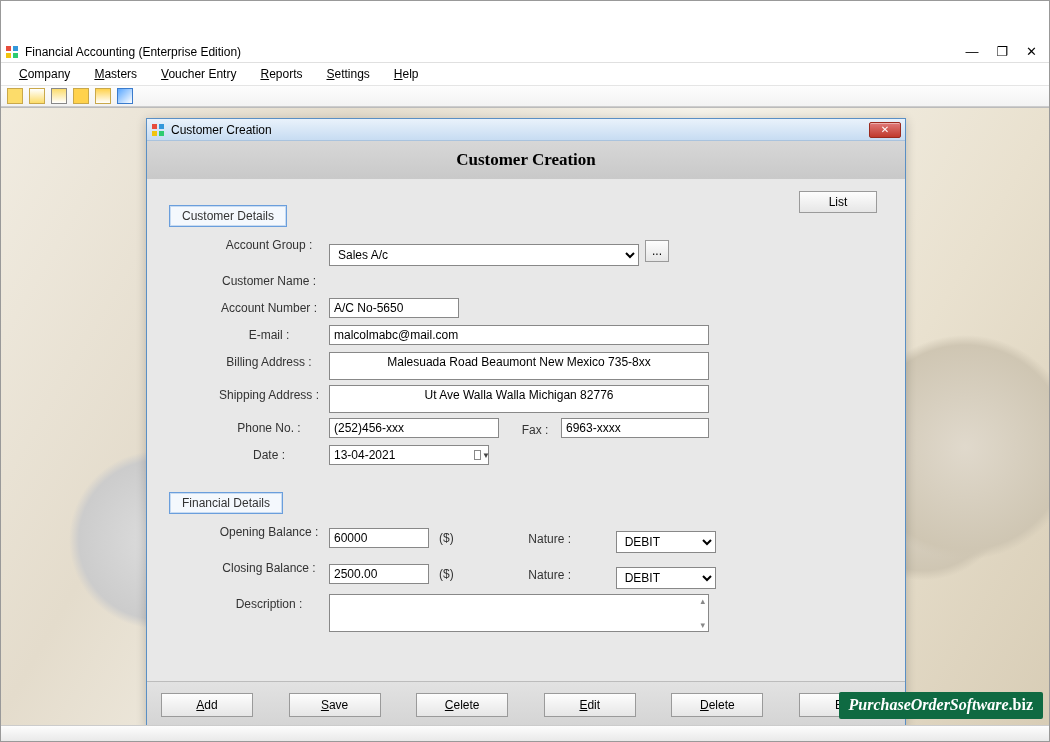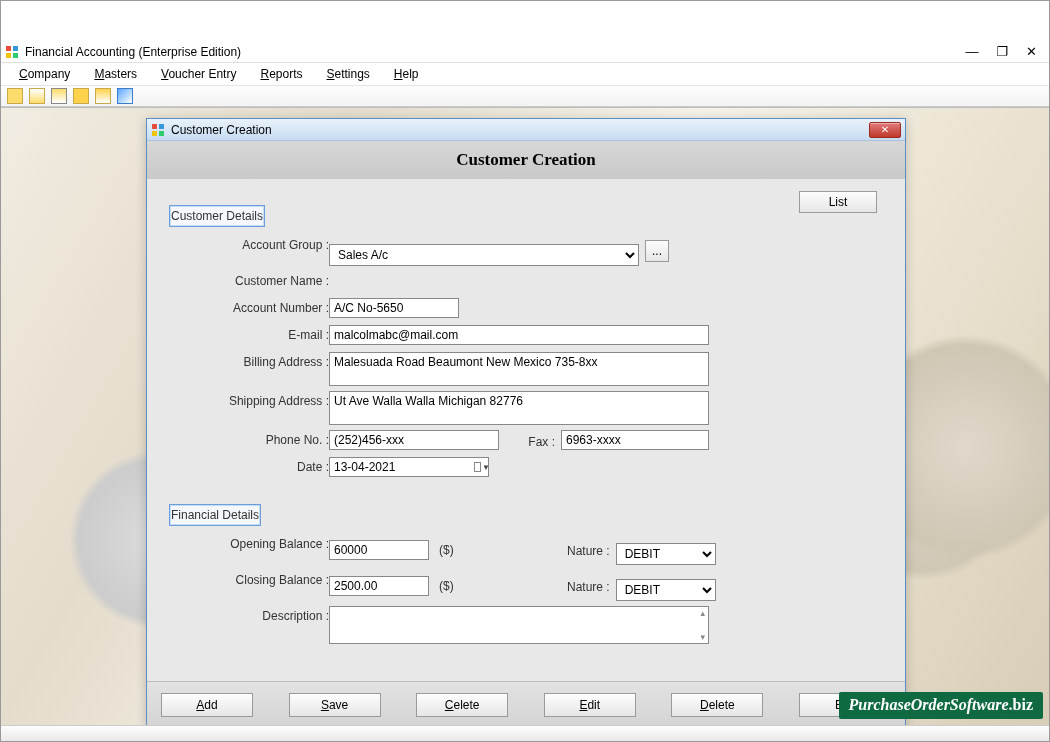--- a/index.html
+++ b/index.html
@@ -128,61 +128,61 @@
 .list-btn-wrap { position: absolute; right: 28px; top: 12px; }
 .std-button {
   width: 78px; height: 22px;
   background: linear-gradient(#fdfdfd, #e6e6e6);
   border: 1px solid #9a9a9a;
   font-size: 12px;
   cursor: pointer;
 }
 .section-tab {
   display: inline-block;
-  padding: 3px 1px;
+  padding: 3px 12px;
   border: 1px solid #6a9edc;
   background: #f4f8fd;
   font-size: 12px;
   color: #333;
   margin-top: 20px;
   box-shadow: 0 0 0 1px #c7dbf2 inset;
 }
 .section-tab.first { margin-top: 18px; }
 .form-grid {
   margin-top: 8px;
   margin-left: 40px;
 }
 .form-row {
   display: flex;
   align-items: flex-start;
   margin-bottom: 5px;
   min-height: 22px;
 }
 .form-row label {
   width: 120px;
-  text-align: right;
+  text-align: center;
   font-size: 12px;
   padding-top: 3px;
   color: #333;
 }
 .form-row .ctrl { display: flex; gap: 6px; align-items: center; }
 .txt, select, textarea {
   font-family: inherit;
   font-size: 12px;
   padding: 2px 4px;
   border: 1px solid #888;
   background: #fff;
 }
 select { height: 22px; background: #fff; margin-top: 9px; }
 textarea { resize: none; }
 .w-small { width: 100px; }
 .w-med { width: 170px; }
 .w-sel { width: 310px; }
 .w-long { width: 380px; }
-.w-area { width: 380px; height: 34px; }
+.w-area { width: 380px; height: 28px; text-align: center; }
 .w-num { width: 130px; }
 .w-desc { width: 380px; height: 38px; }
 .sq-btn {
   width: 24px; height: 22px;
   background: linear-gradient(#fdfdfd, #e6e6e6);
   border: 1px solid #9a9a9a;
   font-size: 12px;
   cursor: pointer;
 }
 .date-wrap { position: relative; width: 165px; }

